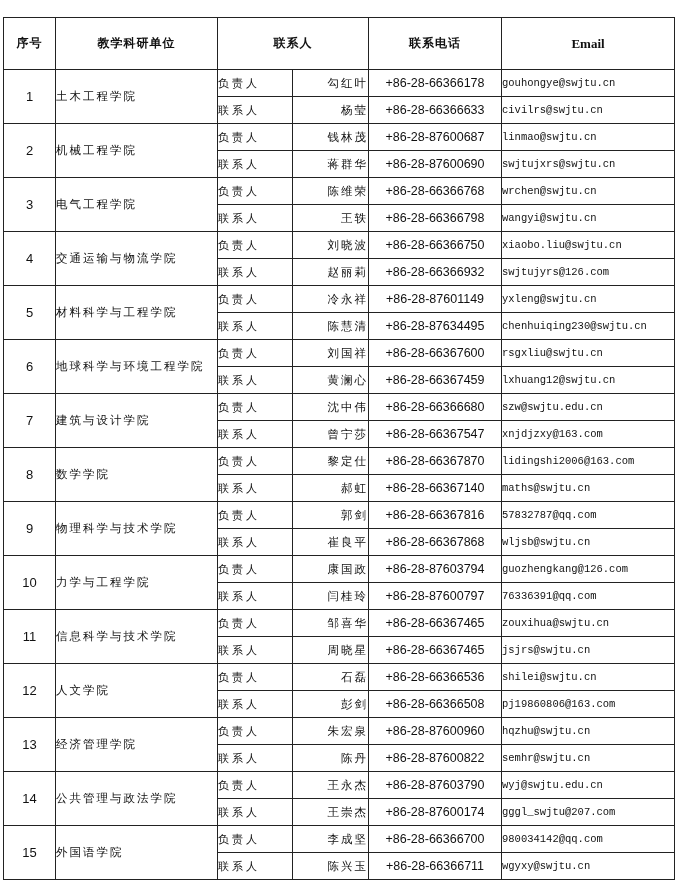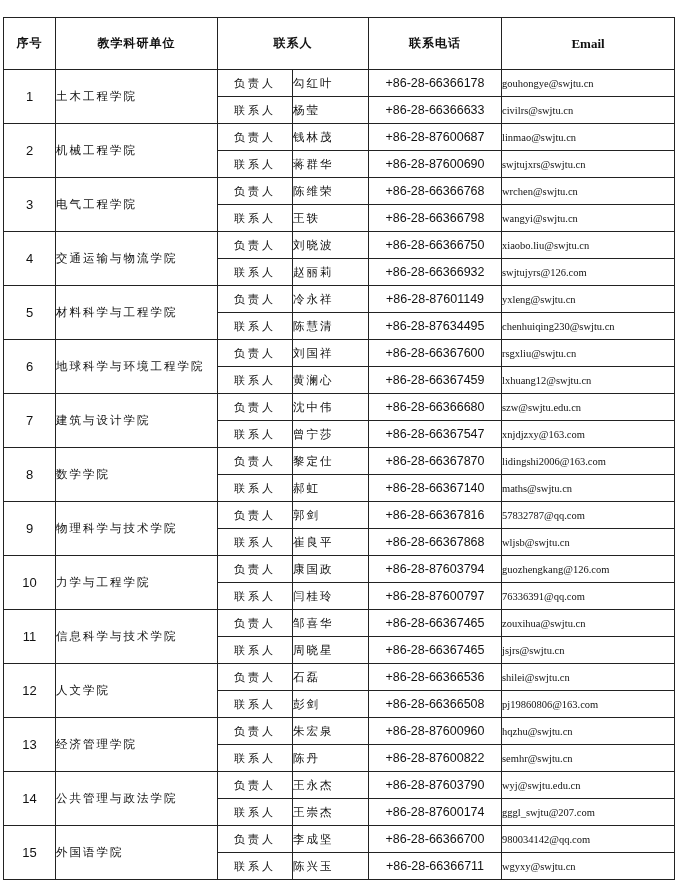--- a/index.html
+++ b/index.html
@@ -52,39 +52,38 @@
       font-family: "Liberation Sans", sans-serif;
       font-size: 13px;
     }
     td.unit {
       text-align: left;
       padding-left: 9px;
       letter-spacing: 2px;
       font-size: 11.5px;
     }
     td.role {
-      text-align: center;
       letter-spacing: 3px;
       font-size: 11px;
     }
     td.name {
-      text-align: left;
+      text-align: right;
       letter-spacing: 2px;
       font-size: 11.5px;
     }
     td.phone {
       text-align: center;
       font-family: "Liberation Sans", sans-serif;
       font-size: 12.5px;
       margin-left: 36px;
     }
     td.email {
       text-align: left;
       padding-left: 7px;
-      font-family: Liberation Serif, serif;
+      font-family: Liberation Mono, monospace;
       font-size: 10.5px;
       letter-spacing: 0;
     }
     tr.group-top td.role,
     tr.group-top td.name,
     tr.group-top td.phone,
     tr.group-top td.email {
       border-bottom-width: 1px;
     }
   </style>

